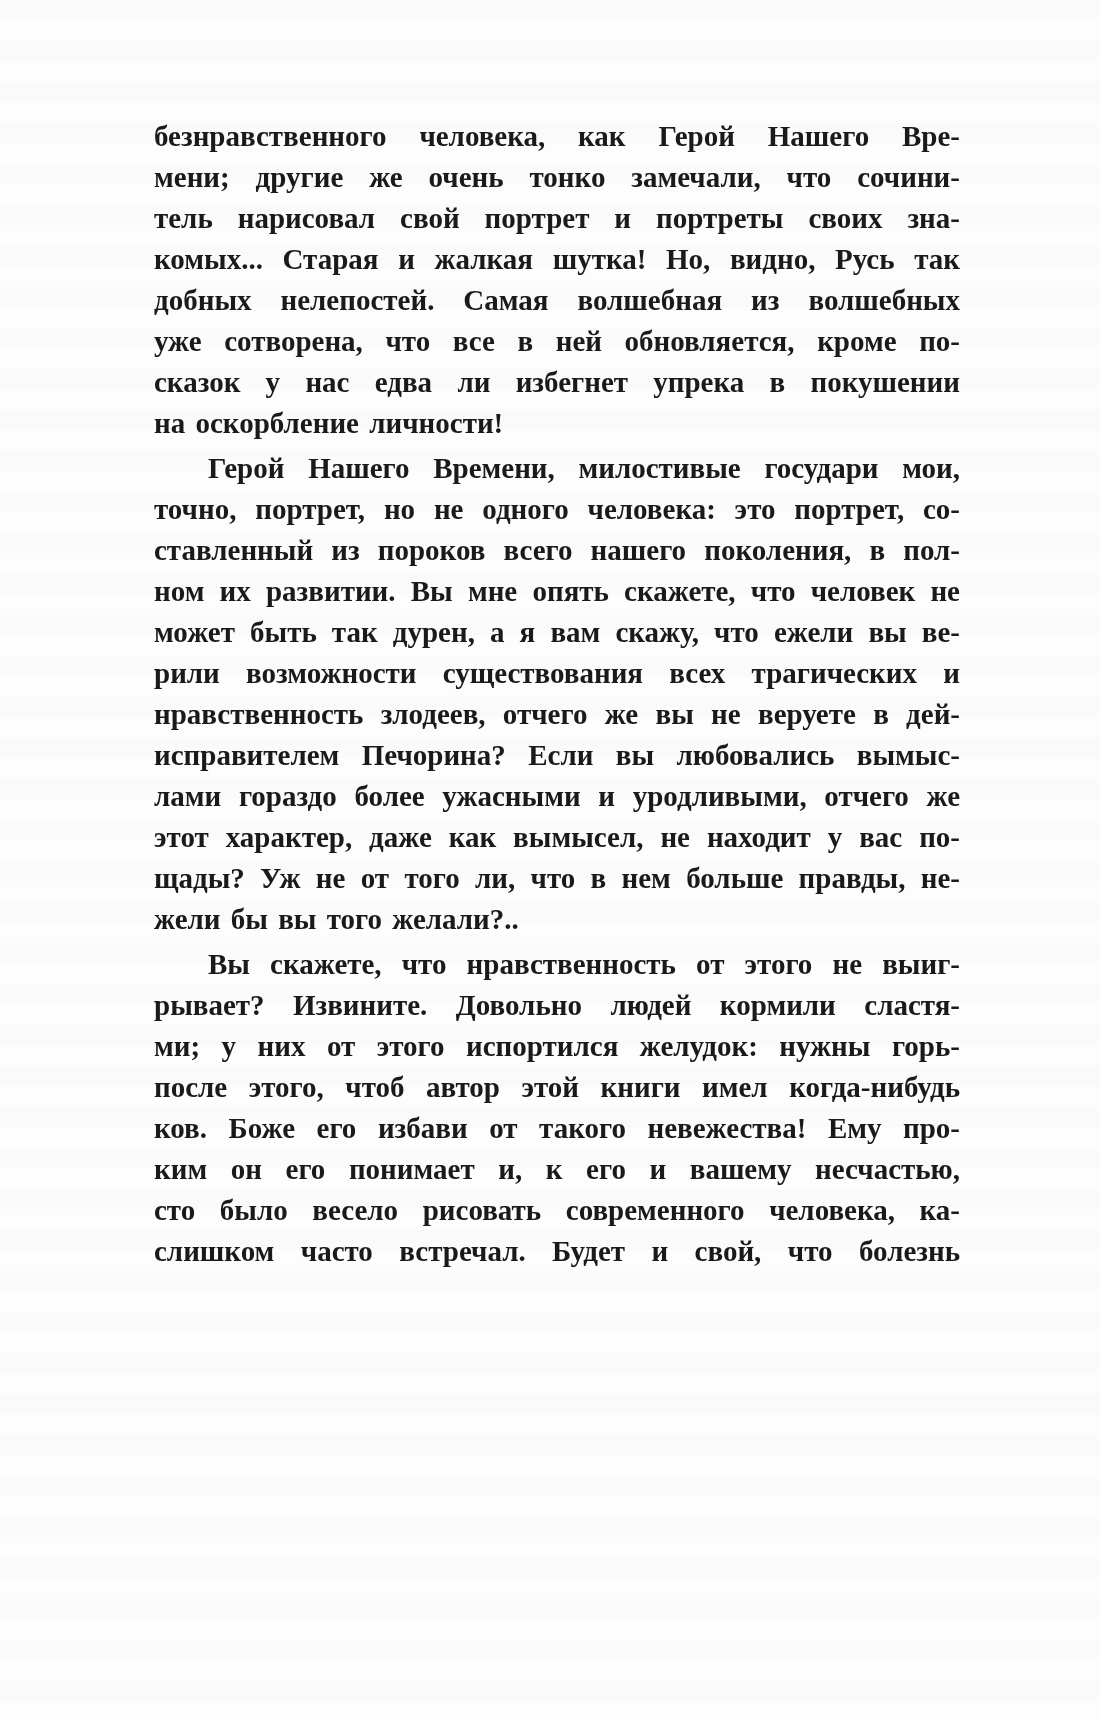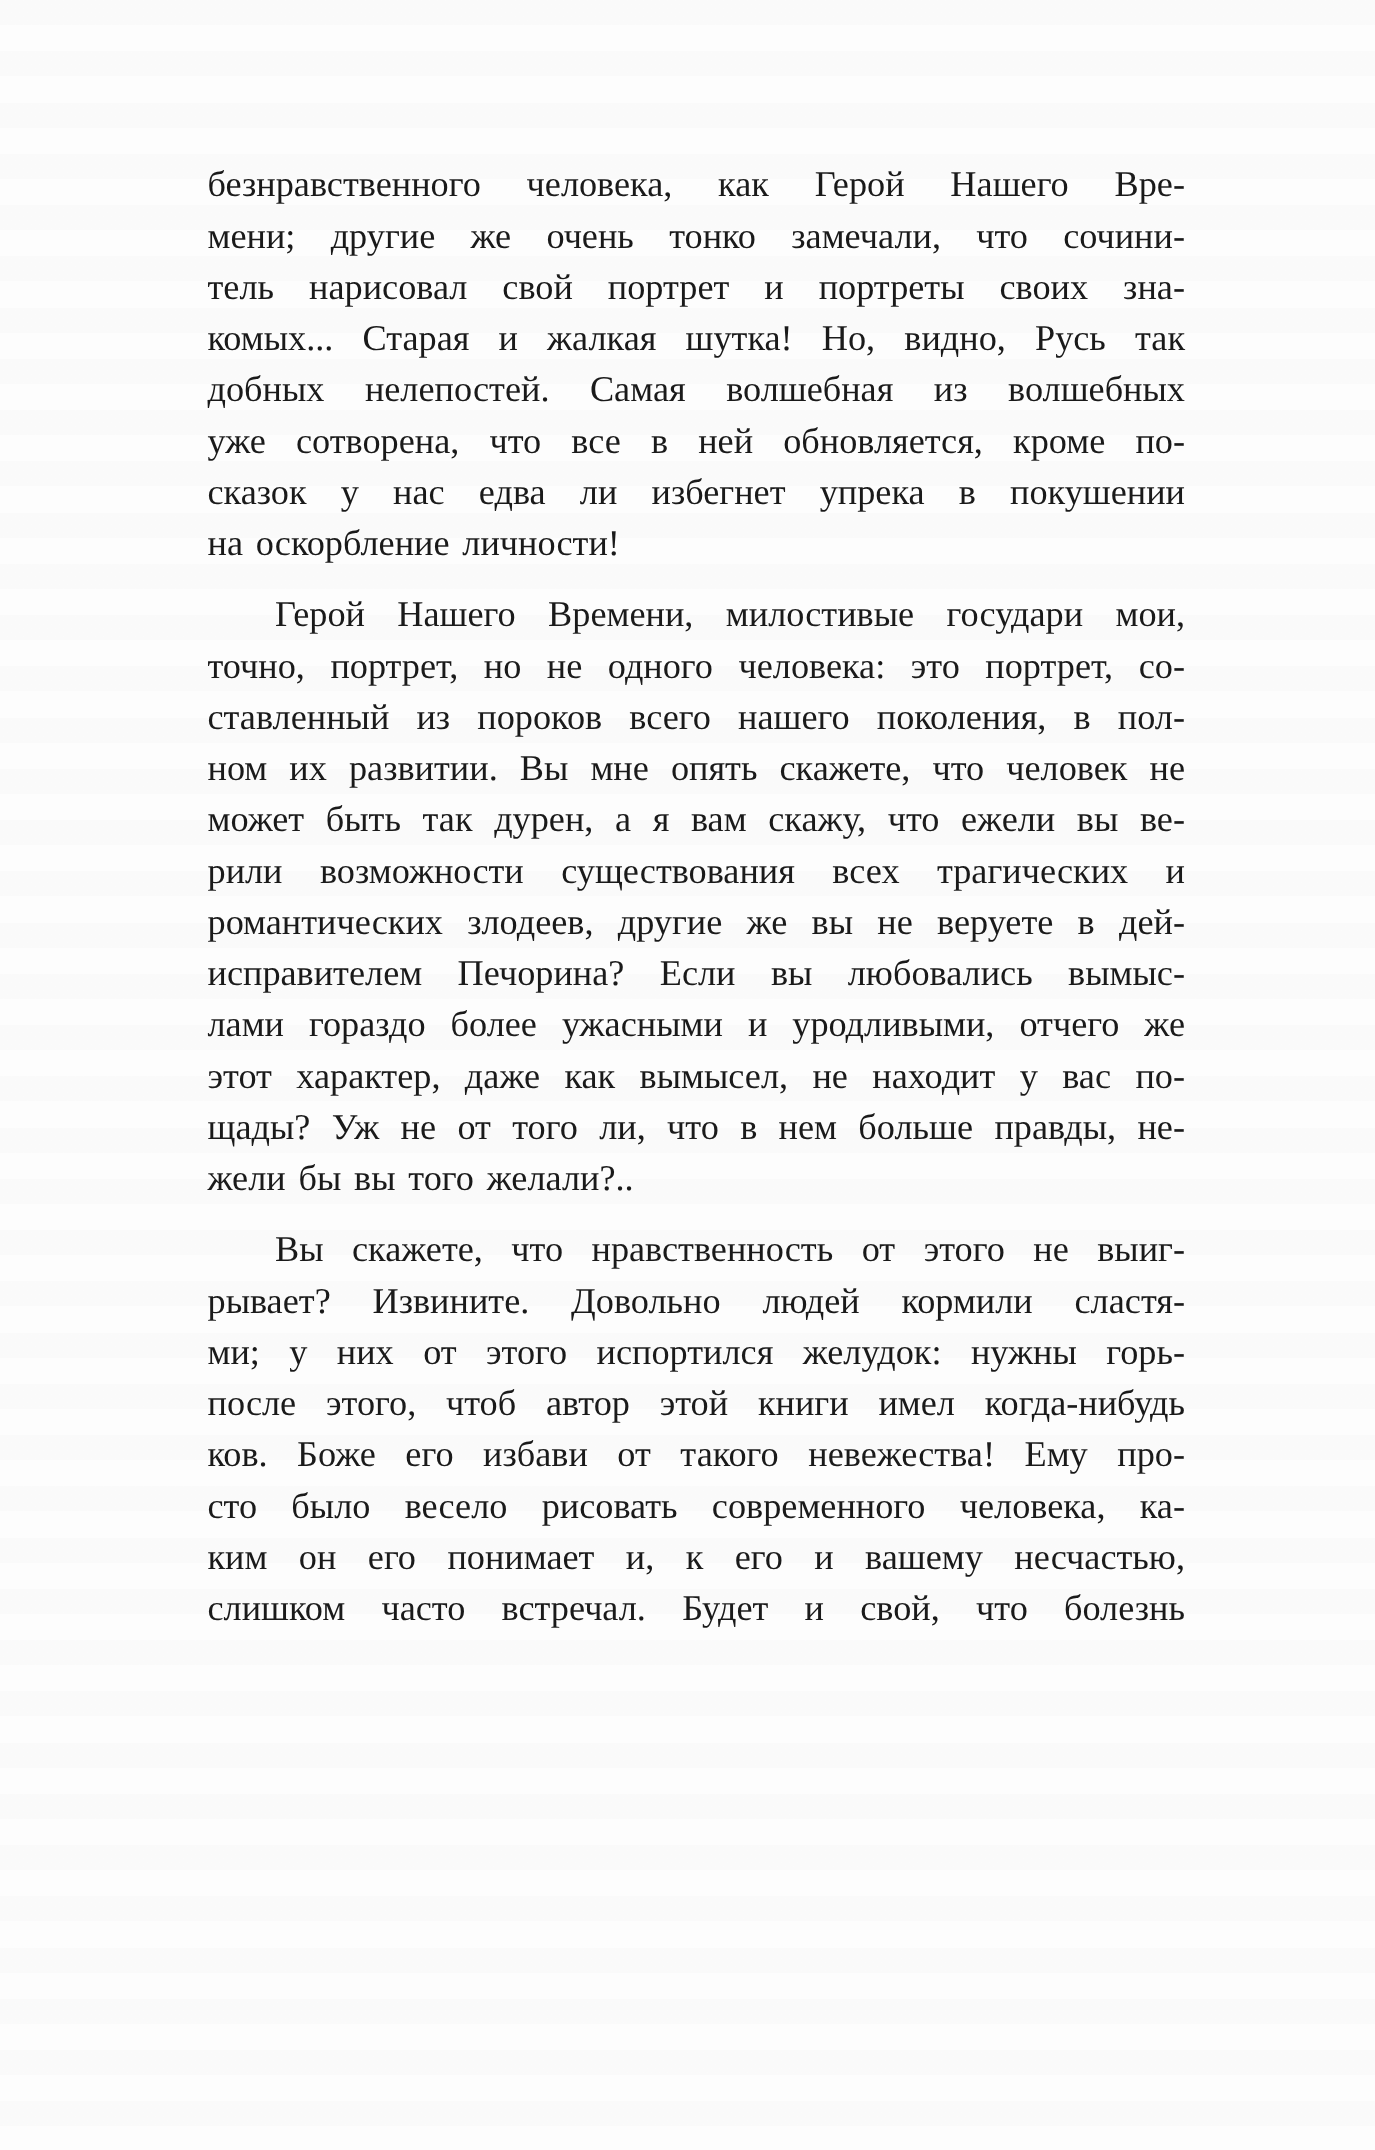--- a/index.html
+++ b/index.html
@@ -37,22 +37,23 @@
     position: absolute;
     left: 150px;
     top: 112px;
     width: 814px;
     font-size: 29px;
     line-height: 41px;
     color: #1a1a1a;
     word-spacing: 3px;
   }
   .paragraph {
-    margin: 16px;
+    margin: 4px;
     padding: 0;
+    font-weight: bold;
   }
   .line {
     text-align: justify;
     text-align-last: justify;
     white-space: normal;
   }
   .line.last {
     text-align-last: left;
   }
   .line.indent {
@@ -74,31 +75,31 @@
         <div class="line">сказок у нас едва ли избегнет упрека в покушении</div>
         <div class="line last">на оскорбление личности!</div>
       </div>
       <div class="paragraph">
         <div class="line indent">Герой Нашего Времени, милостивые государи мои,</div>
         <div class="line">точно, портрет, но не одного человека: это портрет, со-</div>
         <div class="line">ставленный из пороков всего нашего поколения, в пол-</div>
         <div class="line">ном их развитии. Вы мне опять скажете, что человек не</div>
         <div class="line">может быть так дурен, а я вам скажу, что ежели вы ве-</div>
         <div class="line">рили возможности существования всех трагических и</div>
-        <div class="line">романтических злодеев, другие же вы не веруете в дей-</div>
+        <div class="line">нравственность злодеев, отчего же вы не веруете в дей-</div>
         <div class="line">исправителем Печорина? Если вы любовались вымыс-</div>
         <div class="line">лами гораздо более ужасными и уродливыми, отчего же</div>
         <div class="line">этот характер, даже как вымысел, не находит у вас по-</div>
         <div class="line">щады? Уж не от того ли, что в нем больше правды, не-</div>
         <div class="line last">жели бы вы того желали?..</div>
       </div>
       <div class="paragraph">
         <div class="line indent">Вы скажете, что нравственность от этого не выиг-</div>
         <div class="line">рывает? Извините. Довольно людей кормили сластя-</div>
         <div class="line">ми; у них от этого испортился желудок: нужны горь-</div>
         <div class="line">после этого, чтоб автор этой книги имел когда-нибудь</div>
         <div class="line">ков. Боже его избави от такого невежества! Ему про-</div>
+        <div class="line">ким он его понимает и, к его и вашему несчастью,</div>
         <div class="line">сто было весело рисовать современного человека, ка-</div>
-        <div class="line">ким он его понимает и, к его и вашему несчастью,</div>
         <div class="line">слишком часто встречал. Будет и свой, что болезнь</div>
       </div>
     </div>
 </div>
 
 </body></html>

